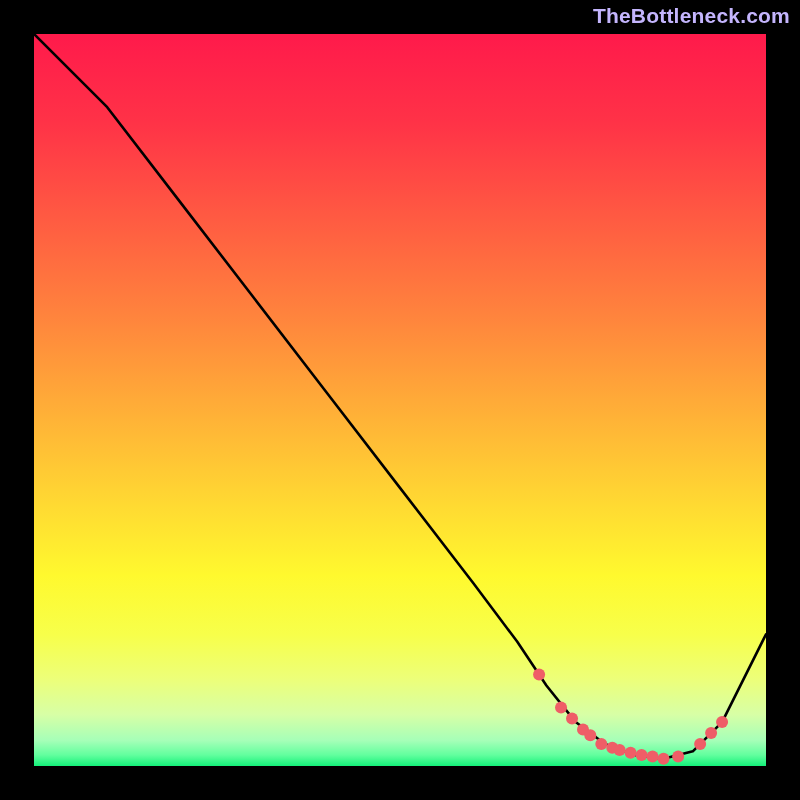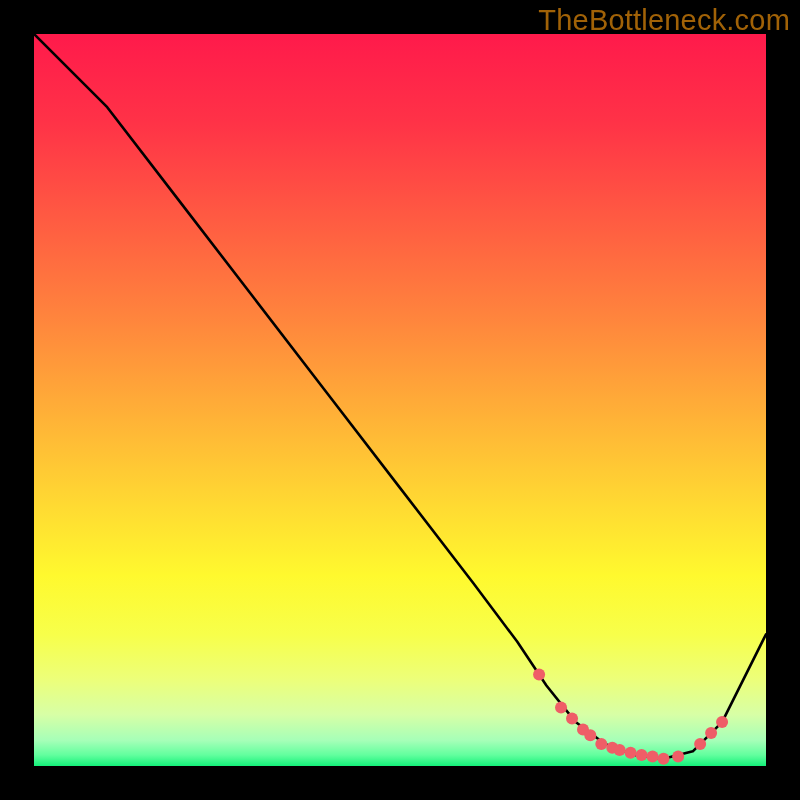--- a/index.html
+++ b/index.html
@@ -14,23 +14,23 @@
   .frame {
     position: relative;
     width: 800px;
     height: 800px;
     background: #000;
   }
   .watermark {
     position: absolute;
     top: 4px;
     right: 10px;
-    color: #a16207;
-    font-size: 29px;
-    font-weight: 400;
+    color: #c4b5fd;
+    font-size: 21px;
+    font-weight: 700;
     letter-spacing: 0.2px;
     user-select: none;
   }
   .plot {
     position: absolute;
     left: 34px;
     top: 34px;
     width: 732px;
     height: 732px;
     display: block;

